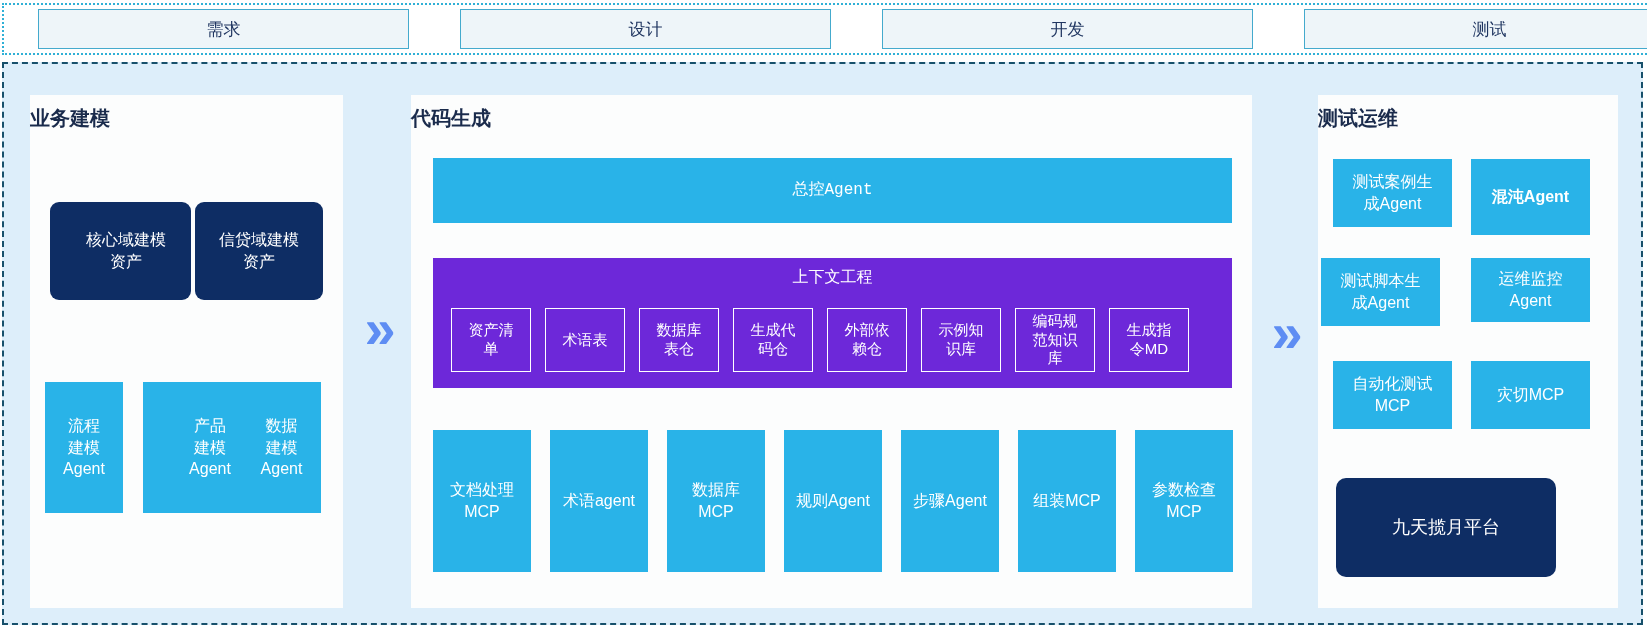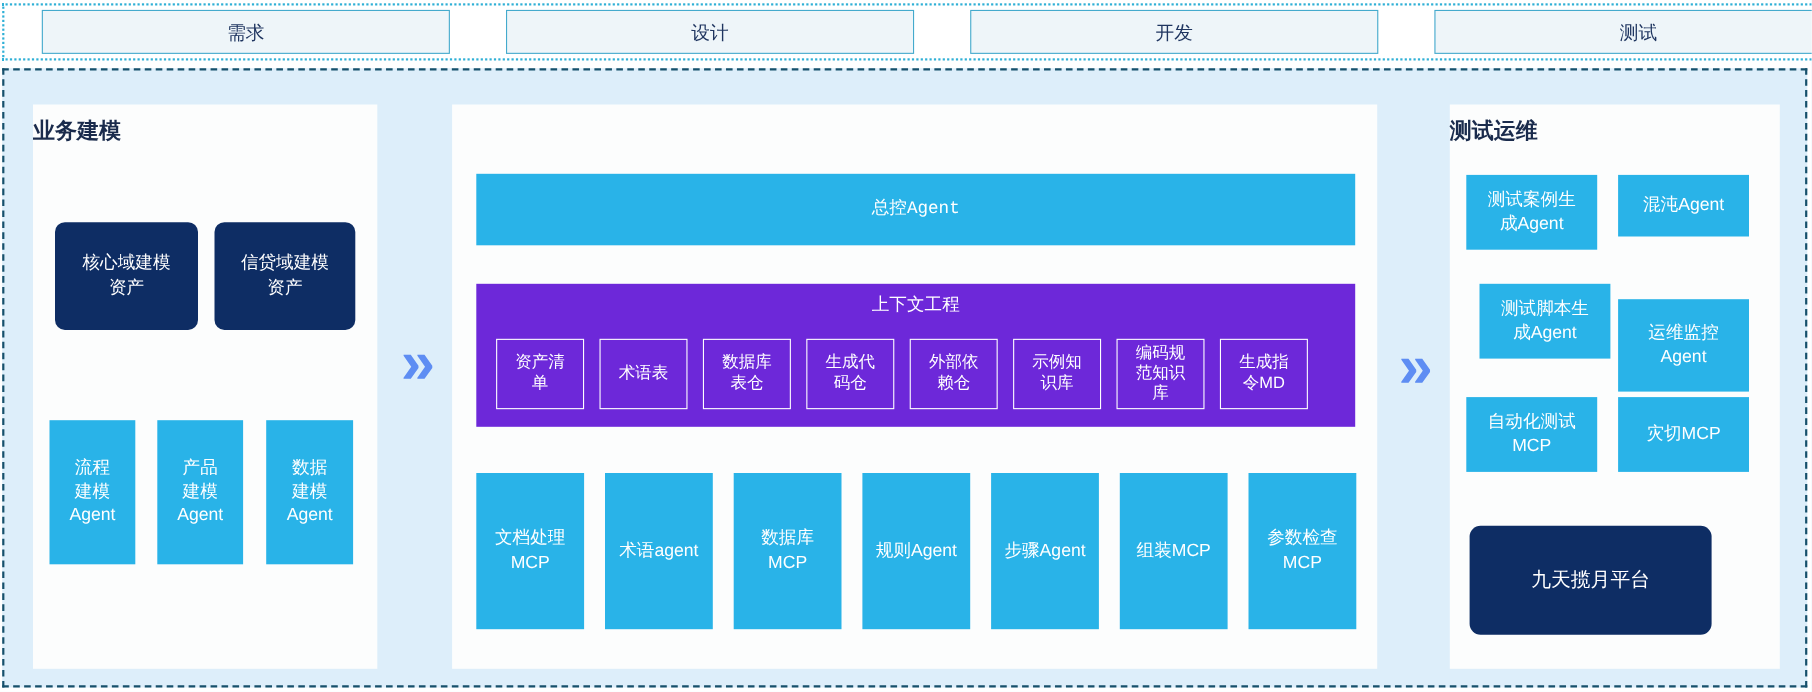--- a/index.html
+++ b/index.html
@@ -44,24 +44,24 @@
     position:absolute;background:#0e2d64;border-radius:9px;color:#ffffff;
     display:flex;align-items:center;justify-content:center;text-align:center;
     font-size:16px;line-height:1.35;white-space:pre-line;
   }
   .cyan-box{
     position:absolute;background:#29b3e8;color:#ffffff;
     display:flex;align-items:center;justify-content:center;text-align:center;
     font-size:16px;line-height:1.35;white-space:pre-line;
   }
   
-  .nb1{left:20px;top:107px;width:130px;height:98px;}
+  .nb1{left:20px;top:107px;width:130px;height:98px;padding-left:11px;}
   .nb2{left:165px;top:107px;width:128px;height:98px;}
   .ab1{left:15px;top:287px;width:78px;height:131px;}
-  .ab2{left:113px;top:287px;width:78px;height:131px;}
+  .ab2{left:113px;top:287px;width:78px;height:131px;padding-left:28px;}
   .ab3{left:212px;top:287px;width:79px;height:131px;}
   
   .master-bar{left:22px;top:63px;width:799px;height:65px;font-family:Liberation Mono, monospace;}
   .context{
     position:absolute;left:22px;top:163px;width:799px;height:130px;
     background:#6d28d9;color:#ffffff;
   }
   .context-title{
     position:absolute;left:0;top:9px;width:100%;text-align:center;font-size:16px;
   }
@@ -75,23 +75,23 @@
     font-size:15px;line-height:1.25;white-space:pre-line;
   }
   .tool-row{position:absolute;left:22px;top:335px;width:799px;display:flex;gap:19px;}
   .tool-box{
     width:98px;height:142px;background:#29b3e8;color:#ffffff;
     display:flex;align-items:center;justify-content:center;text-align:center;
     font-size:16px;line-height:1.35;white-space:pre-line;flex:none;
   }
   
   .r11{left:15px;top:64px;width:119px;height:68px;}
-  .r12{left:153px;top:64px;width:119px;height:56px;}
-  .r21{left:27px;top:163px;width:119px;height:68px;}
-  .r22{left:153px;top:177px;width:119px;height:84px;}
+  .r12{left:153px;top:64px;width:119px;height:76px;font-weight:bold;}
+  .r21{left:3px;top:163px;width:119px;height:68px;}
+  .r22{left:153px;top:163px;width:119px;height:64px;}
   .r31{left:15px;top:266px;width:119px;height:68px;}
   .r32{left:153px;top:266px;width:119px;height:68px;}
   .platform{left:18px;top:383px;width:220px;height:99px;font-size:18px;border-radius:10px;}
 </style>
 </head>
 <body>
 
 <div class="top-strip">
   <div class="phase-box">需求</div>
   <div class="phase-box">设计</div>
@@ -114,20 +114,21 @@
 建模
 Agent</div>
     <div class="cyan-box ab3">数据
 建模
 Agent</div>
   </div>
 
   <div class="arrow arrow1">»</div>
 
   <div class="panel panel-mid">
+    <div class="panel-title">代码生成</div>
     <div class="cyan-box master-bar">总控Agent</div>
 
     <div class="context">
       <div class="context-title">上下文工程</div>
       <div class="ctx-row">
         <div class="ctx-box">资产清
 单</div>
         <div class="ctx-box">术语表</div>
         <div class="ctx-box">数据库
 表仓</div>

